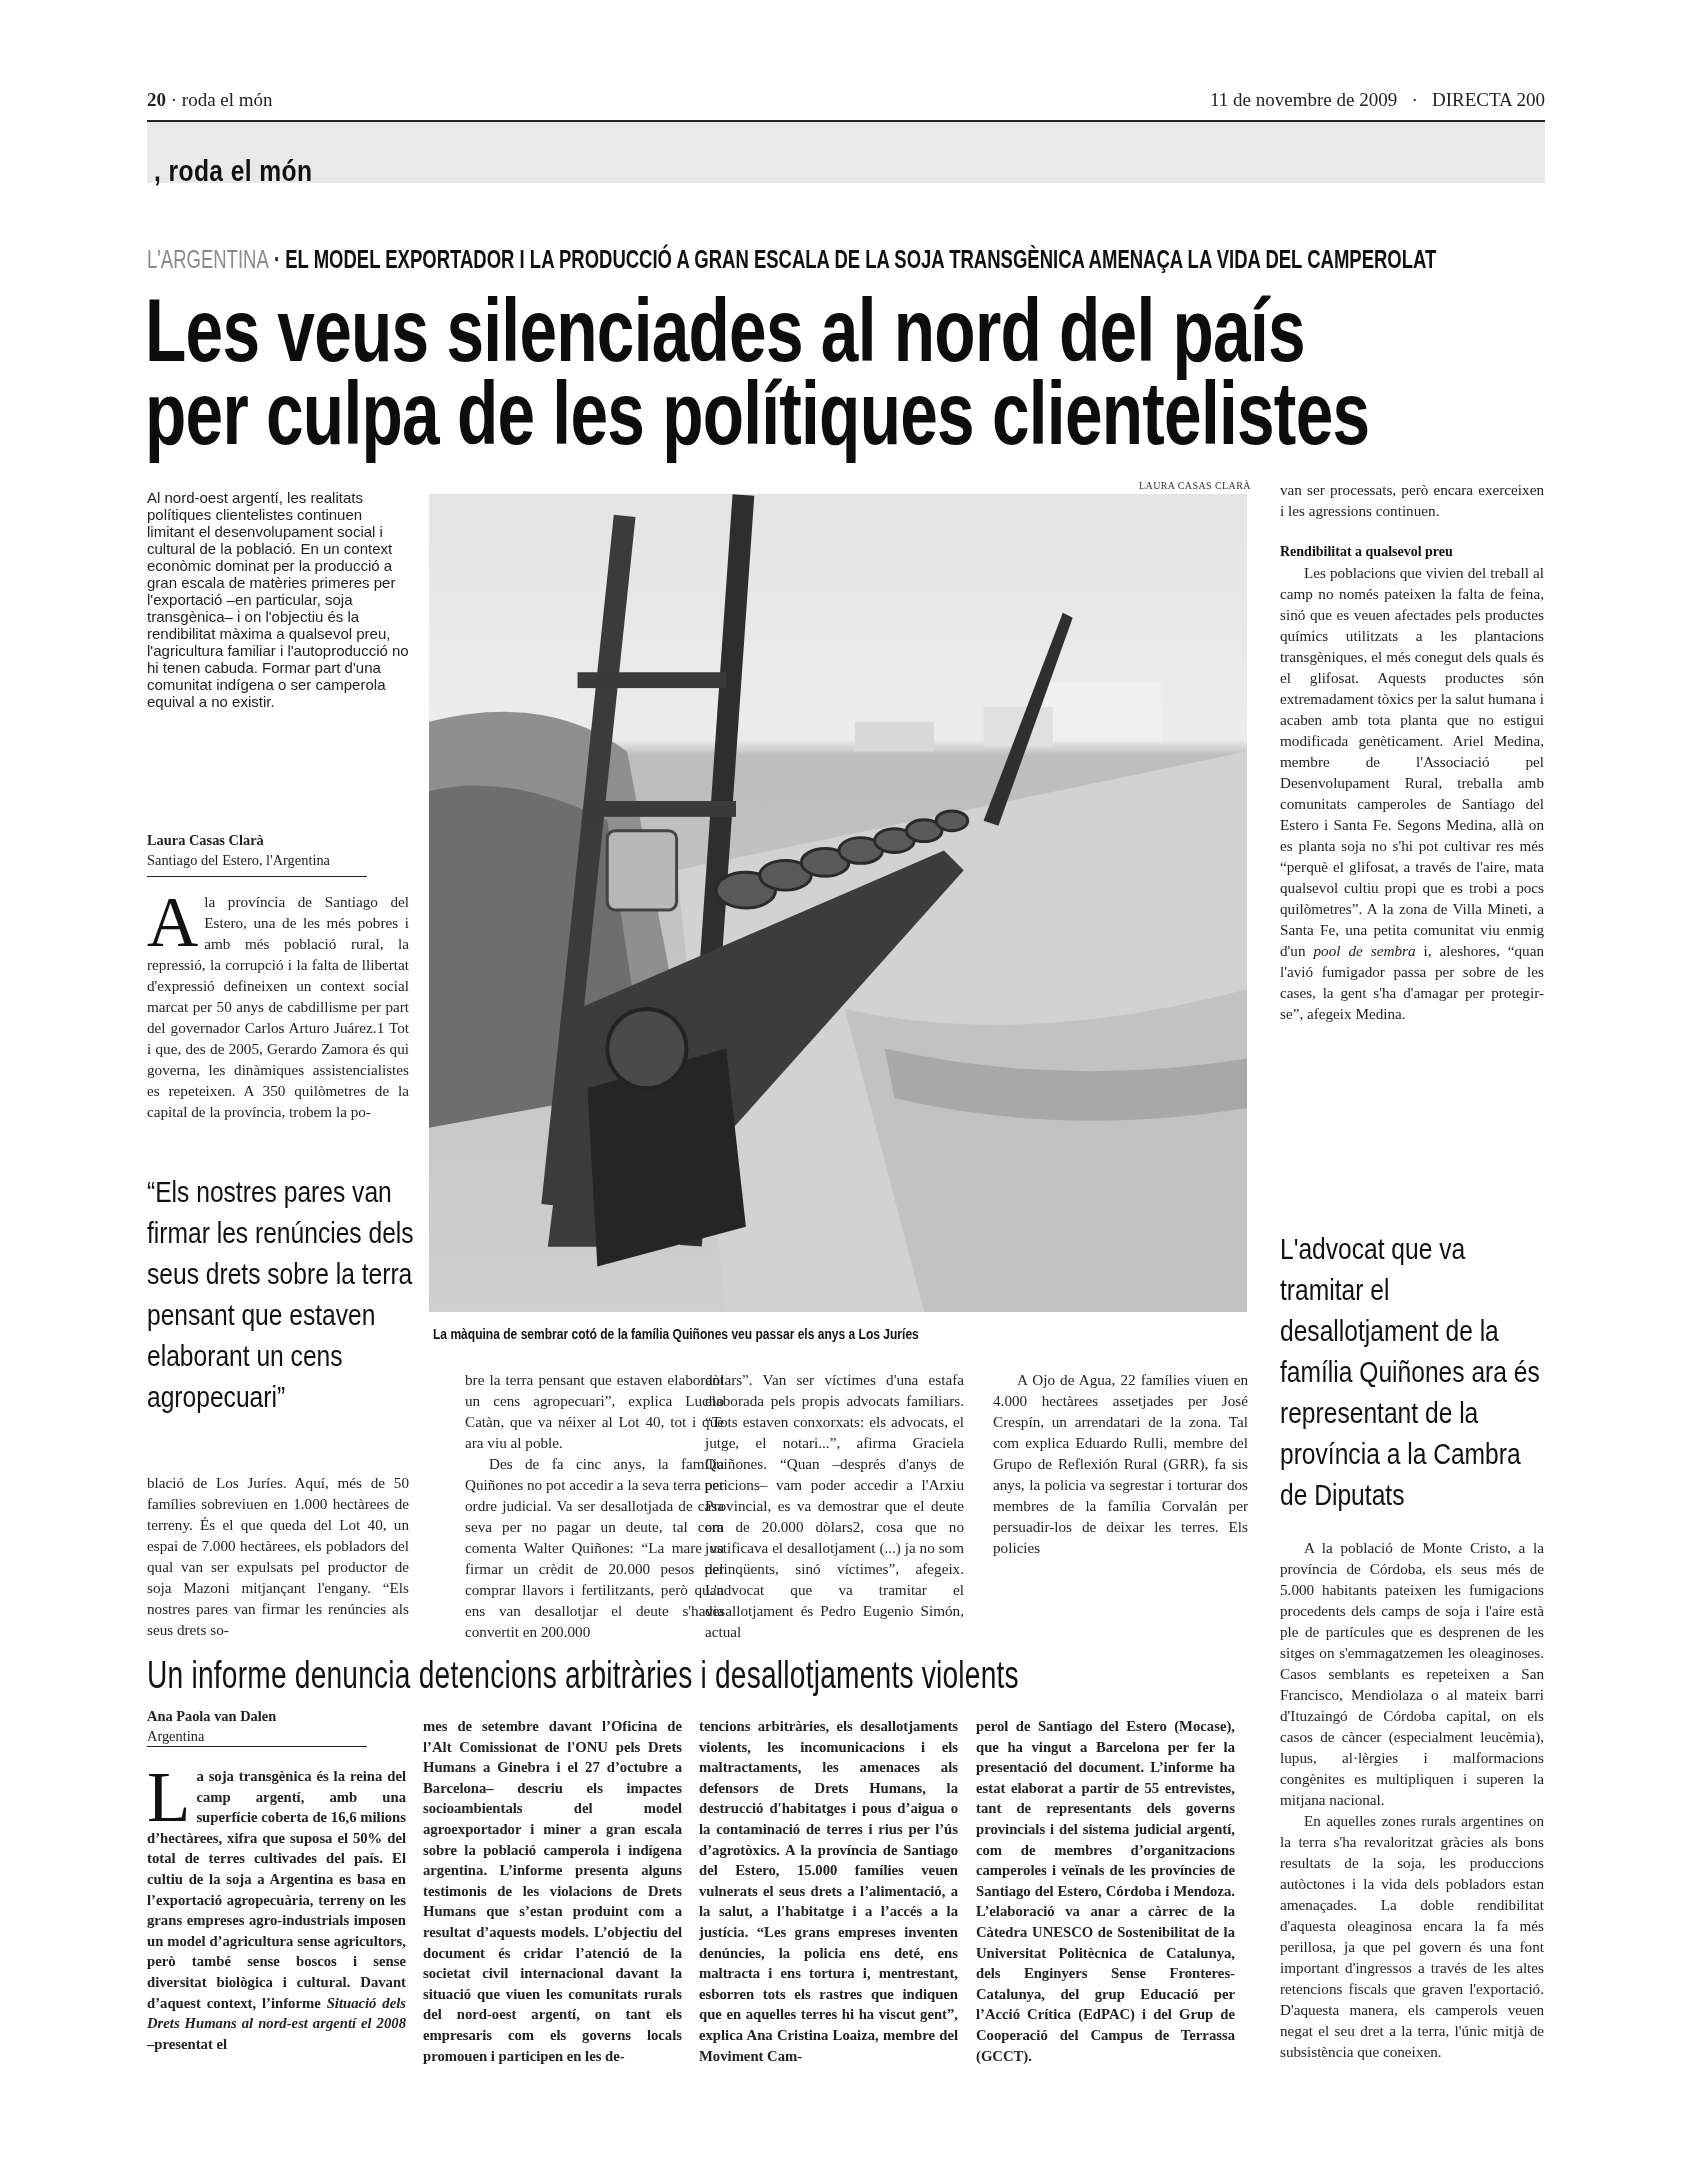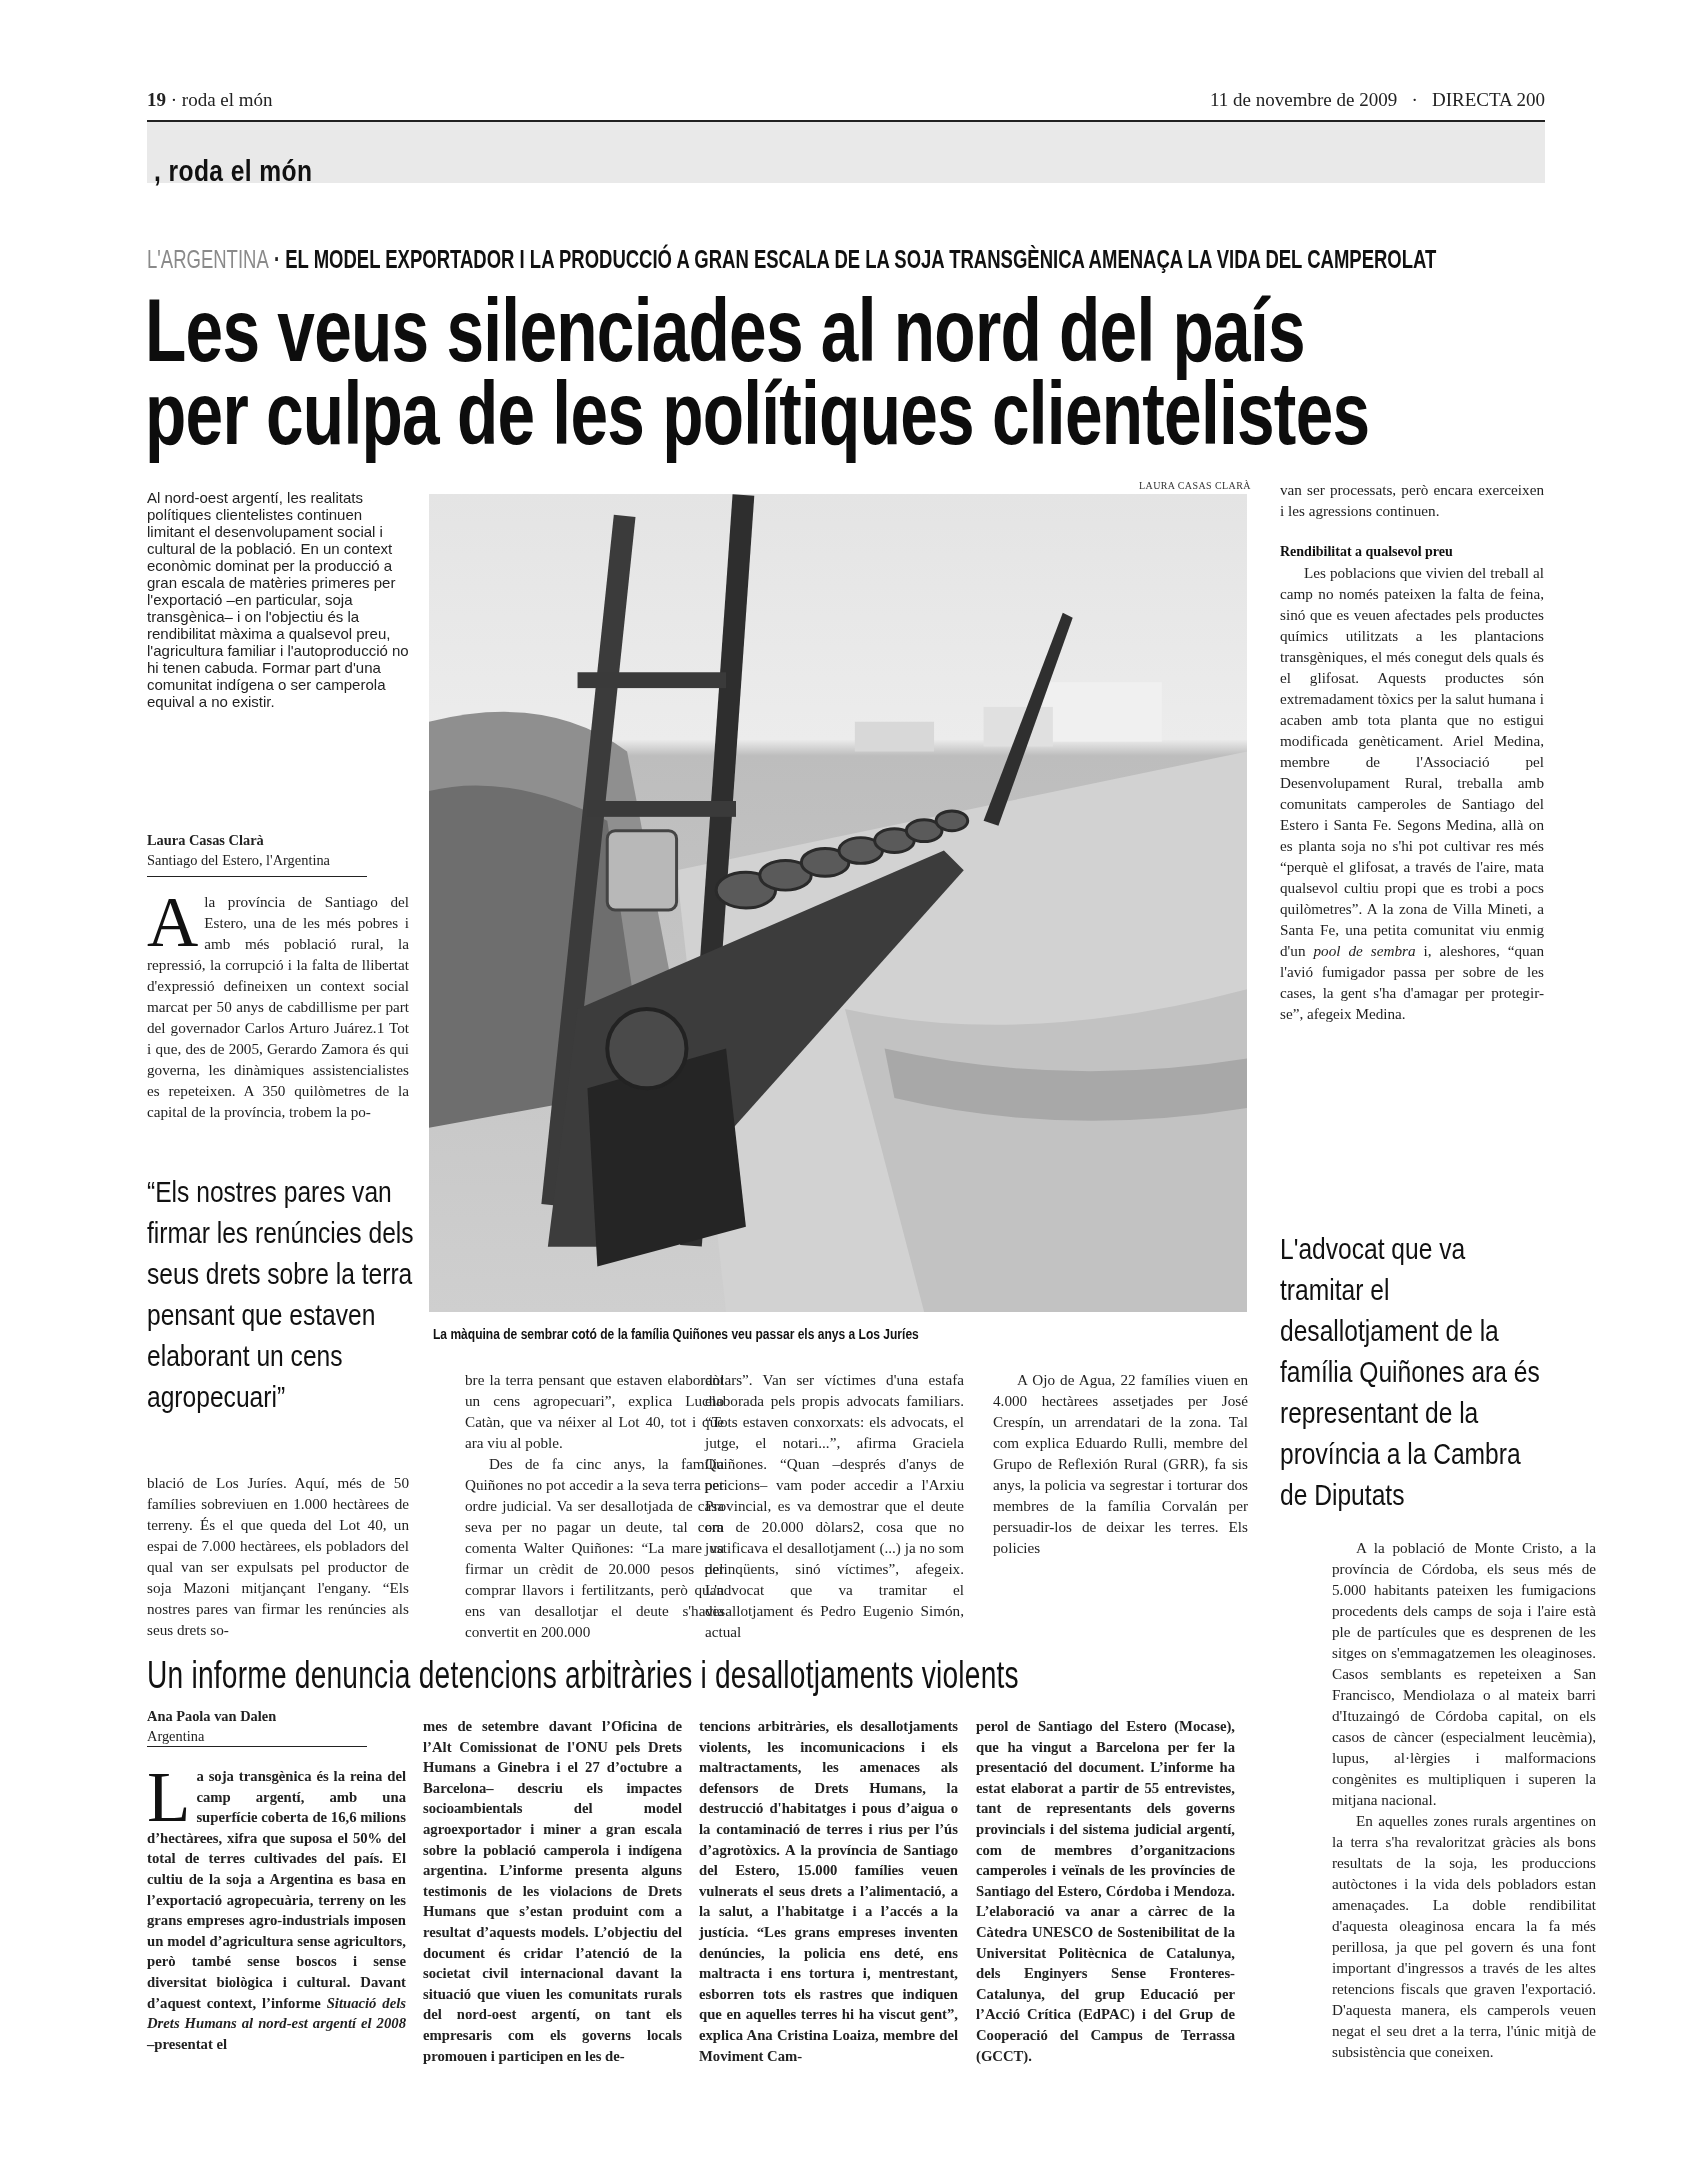--- a/index.html
+++ b/index.html
@@ -49,21 +49,21 @@
 
   .body2 { font-family: "Liberation Serif", serif; font-weight: bold; font-size: 14.7px; line-height: 20.6px; color: #222; text-align: justify; }
   .body2 .dropcap { font-weight: normal; }
   .body2 i { font-weight: bold; }
 </style>
 </head>
 <body>
 
 <div class="abs runhead">
   <div class="left">
-    <b>19</b>
+    <b>20</b>
     <span> · </span>
     <span>roda el món</span>
   </div>
   <div class="right">
     <span>11 de novembre de 2009</span>
     <span>&nbsp;&nbsp;·&nbsp;&nbsp;</span>
     <span>DIRECTA 200</span>
   </div>
 </div>
 <div class="abs rule-top"></div>
@@ -159,21 +159,21 @@
 </div>
 
 <div class="abs body" style="left:1280px; top:479px; width:264px;">
   <p>van ser processats, però encara exerceixen i les agressions continuen.</p>
   <div class="subhead">Rendibilitat a qualsevol preu</div>
   <p class="ind"><span>Les poblacions que vivien del treball al camp no només pateixen la falta de feina, sinó que es veuen afectades pels productes químics utilitzats a les plantacions transgèniques, el més conegut dels quals és el glifosat. Aquests productes són extremadament tòxics per la salut humana i acaben amb tota planta que no estigui modificada genèticament. Ariel Medina, membre de l'Associació pel Desenvolupament Rural, treballa amb comunitats camperoles de Santiago del Estero i Santa Fe. Segons Medina, allà on es planta soja no s'hi pot cultivar res més “perquè el glifosat, a través de l'aire, mata qualsevol cultiu propi que es trobi a pocs quilòmetres”. A la zona de Villa Mineti, a Santa Fe, una petita comunitat viu enmig d'un</span> <i>pool de sembra</i> <span>i, aleshores, “quan l'avió fumigador passa per sobre de les cases, la gent s'ha d'amagar per protegir-se”, afegeix Medina.</span></p>
 </div>
 
 <div class="abs pullquote" style="left:1280px; top:1228px; width:322px;">L'advocat que va tramitar el desallotjament de la família Quiñones ara és representant de la província a la Cambra de Diputats</div>
 
-<div class="abs body" style="left:1332px; top:1537px; width:264px;">
+<div class="abs body" style="left:1280px; top:1537px; width:264px;">
   <p class="ind">A la població de Monte Cristo, a la província de Córdoba, els seus més de 5.000 habitants pateixen les fumigacions procedents dels camps de soja i l'aire està ple de partícules que es desprenen de les sitges on s'emmagatzemen les oleaginoses. Casos semblants es repeteixen a San Francisco, Mendiolaza o al mateix barri d'Ituzaingó de Córdoba capital, on els casos de càncer (especialment leucèmia), lupus, al·lèrgies i malformacions congènites es multipliquen i superen la mitjana nacional.</p>
   <p class="ind">En aquelles zones rurals argentines on la terra s'ha revaloritzat gràcies als bons resultats de la soja, les produccions autòctones i la vida dels pobladors estan amenaçades. La doble rendibilitat d'aquesta oleaginosa encara la fa més perillosa, ja que pel govern és una font important d'ingressos a través de les altes retencions fiscals que graven l'exportació. D'aquesta manera, els camperols veuen negat el seu dret a la terra, l'únic mitjà de subsistència que coneixen.</p>
 </div>
 
 <div class="abs h2">Un informe denuncia detencions arbitràries i desallotjaments violents</div>
 <div class="abs byline2">
   <span class="name">Ana Paola van Dalen</span>
   <span>Argentina</span>
 </div>
 

